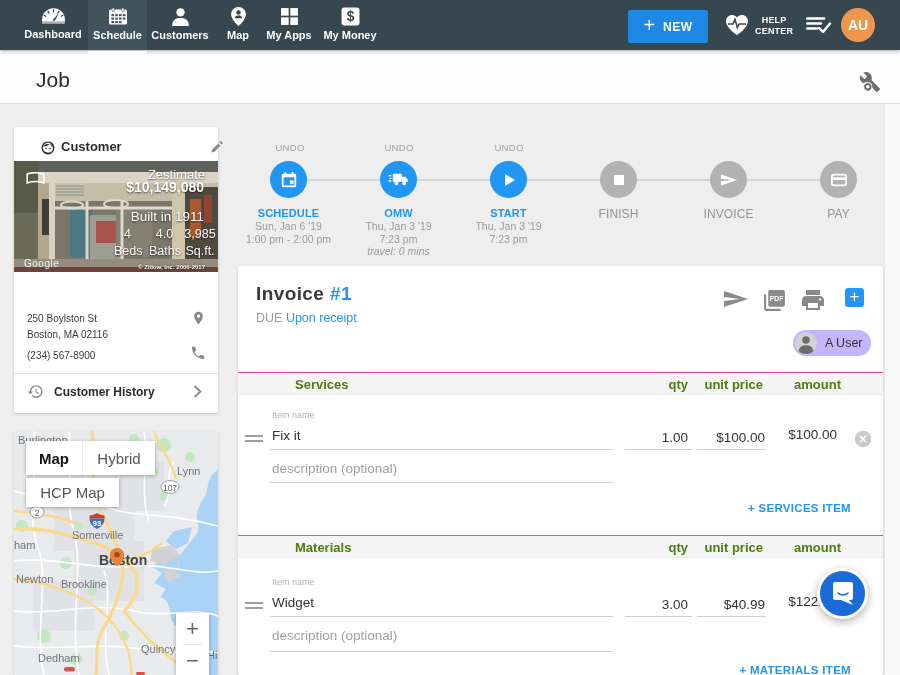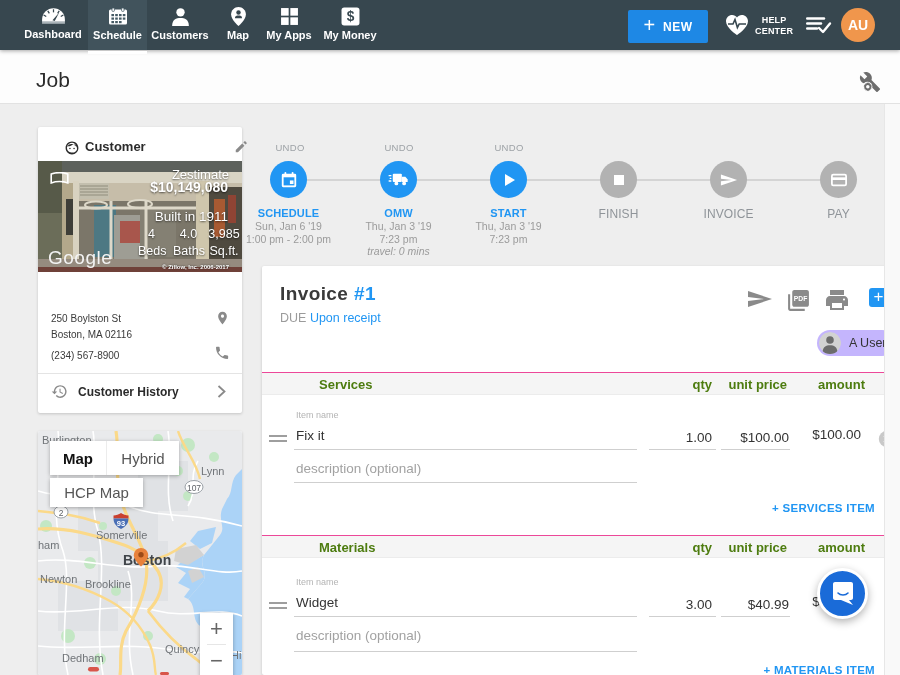--- a/index.html
+++ b/index.html
@@ -11,21 +11,21 @@
 .nitem .lbl { font-size:11px; font-weight:bold; letter-spacing:0; }
 .nitem.active { background:#41535c; }
 .nitem.active:after { content:""; position:absolute; left:0; right:0; bottom:-4px; height:3.5px; background:#fff; }
 .newbtn { position:absolute; left:628px; top:10px; width:80px; height:33px; background:#1e88e5; border-radius:2px; color:#fff; display:flex; align-items:center; justify-content:center; }
 .newbtn .plus { font-size:20px; font-weight:400; margin-right:8px; margin-top:-2px; }
 .newbtn .t { font-size:12px; font-weight:bold; letter-spacing:.5px; }
 .helpc { position:absolute; left:755px; top:15px; color:#fff; font-size:9px; font-weight:bold; text-align:center; line-height:11px; letter-spacing:.2px; }
 .avatar { position:absolute; left:841px; top:8px; width:34px; height:34px; border-radius:50%; background:#f0964c; color:#fff; font-size:14px; font-weight:bold; display:flex; align-items:center; justify-content:center; }
 .jobbar { position:absolute; left:0; top:50px; width:900px; height:54px; background:#fdfdfd; border-bottom:1px solid #e2e2e2; z-index:2; }
 .jobbar h1 { position:absolute; left:36px; top:18px; font-size:21px; font-weight:400; color:#2b2b2b; }
-.card { position:absolute; background:#fff; box-shadow:0 1px 3px rgba(0,0,0,.18); border-radius:2px;margin-left:24px; }
+.card { position:absolute; background:#fff; box-shadow:0 1px 3px rgba(0,0,0,.18); border-radius:2px; }
 #custcard { left:14px; top:127px; width:204px; height:286px; }
 #mapcard { left:14px; top:431px; width:204px; height:244px; overflow:hidden; }
 #invcard { left:238px; top:266px; width:645px; height:409px; overflow:hidden; }
 #timeline .undo { position:absolute; top:142px; width:56px; text-align:center; font-size:9.5px; color:#9da2a6; letter-spacing:.3px; }
 #timeline .tline { position:absolute; left:289px; top:179px; width:550px; height:1.6px; background:#d4d4d4; }
 #timeline .tcirc { position:absolute; top:161px; width:37px; height:37px; border-radius:50%; display:flex; align-items:center; justify-content:center; }
 #timeline .tcirc.blue { background:#2196f3; }
 #timeline .tcirc.gray { background:#b2b2b2; }
 #timeline .tlabel { position:absolute; top:207px; width:117px; text-align:center; font-size:11px; font-weight:bold; letter-spacing:.1px; }
 #timeline .tlabel.blue { color:#2196f3; }
@@ -39,21 +39,21 @@
 .cphoto { position:relative; width:204px; height:111px; color:#fff; }
 .cphoto > svg:first-child { position:absolute; left:0; top:0; }
 .cphoto .pano { position:absolute; left:12px; top:11px; }
 .zest { position:absolute; right:13px; top:6px; font-size:13px; text-shadow:0 1px 2px rgba(0,0,0,.6); }
 .zprice { position:absolute; right:14px; top:18px; font-size:14px; font-weight:bold; text-shadow:0 1px 2px rgba(0,0,0,.6); }
 .zbuilt { position:absolute; right:14px; top:48px; font-size:13.5px; text-shadow:0 1px 2px rgba(0,0,0,.6); }
 .zfacts { position:absolute; left:0; top:66px; width:204px; text-shadow:0 1px 2px rgba(0,0,0,.6); }
 .zf { position:absolute; text-align:center; }
 .zf .n { font-size:12.5px; }
 .zf .l { font-size:12.5px; margin-top:3px; }
-.glogo { position:absolute; left:10px; bottom:3px; font-size:19px; color:#f3f3f3; letter-spacing:.5px; }
+.glogo { position:absolute; left:10px; bottom:3px; font-size:10px; color:#f3f3f3; letter-spacing:.5px; }
 .zcopy { position:absolute; right:13px; bottom:2px; font-size:6px; font-weight:bold; text-shadow:0 0 2px rgba(0,0,0,.8); }
 .crow { position:absolute; left:13px; right:10px; }
 .crow .ct { font-size:10px; color:#3a3a3a; }
 .crow .cicon { position:absolute; right:2px; top:0; }
 .cdivider { position:absolute; left:0; right:0; top:246px; height:1px; background:#e4e4e4; }
 .chist { position:absolute; left:13px; top:256px; right:8px; display:flex; align-items:center; }
 .chist span { font-size:12px; font-weight:bold; color:#2b2b2b; margin-left:10px; }
 .chist .chev { position:absolute; right:8px; }
 #mapcard > svg { position:absolute; left:0; top:0; }
 .mapbtns { position:absolute; left:12px; top:10px; display:flex; background:#fff; box-shadow:0 1px 4px rgba(0,0,0,.3); }

